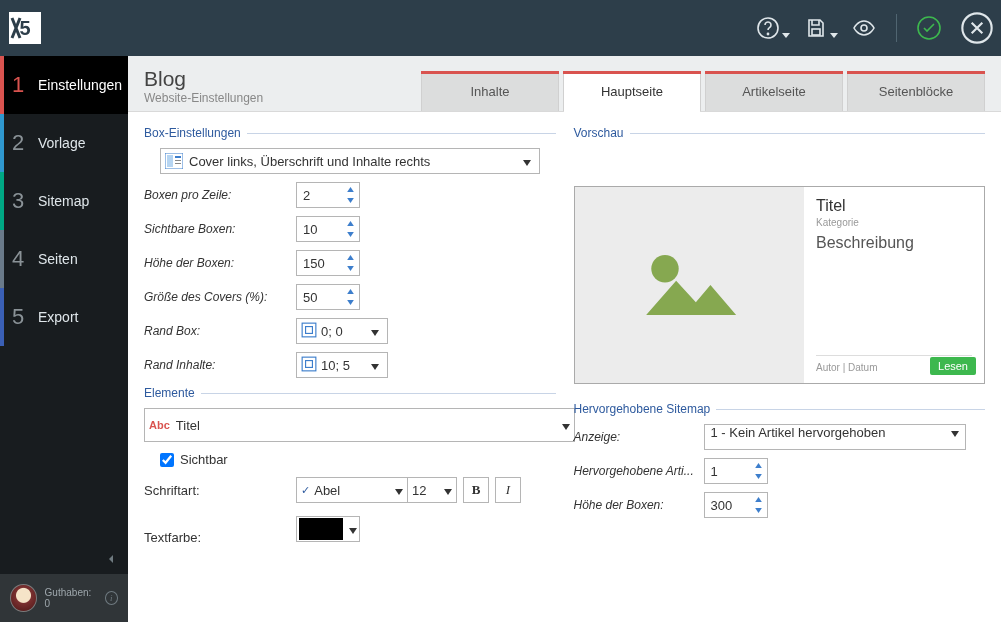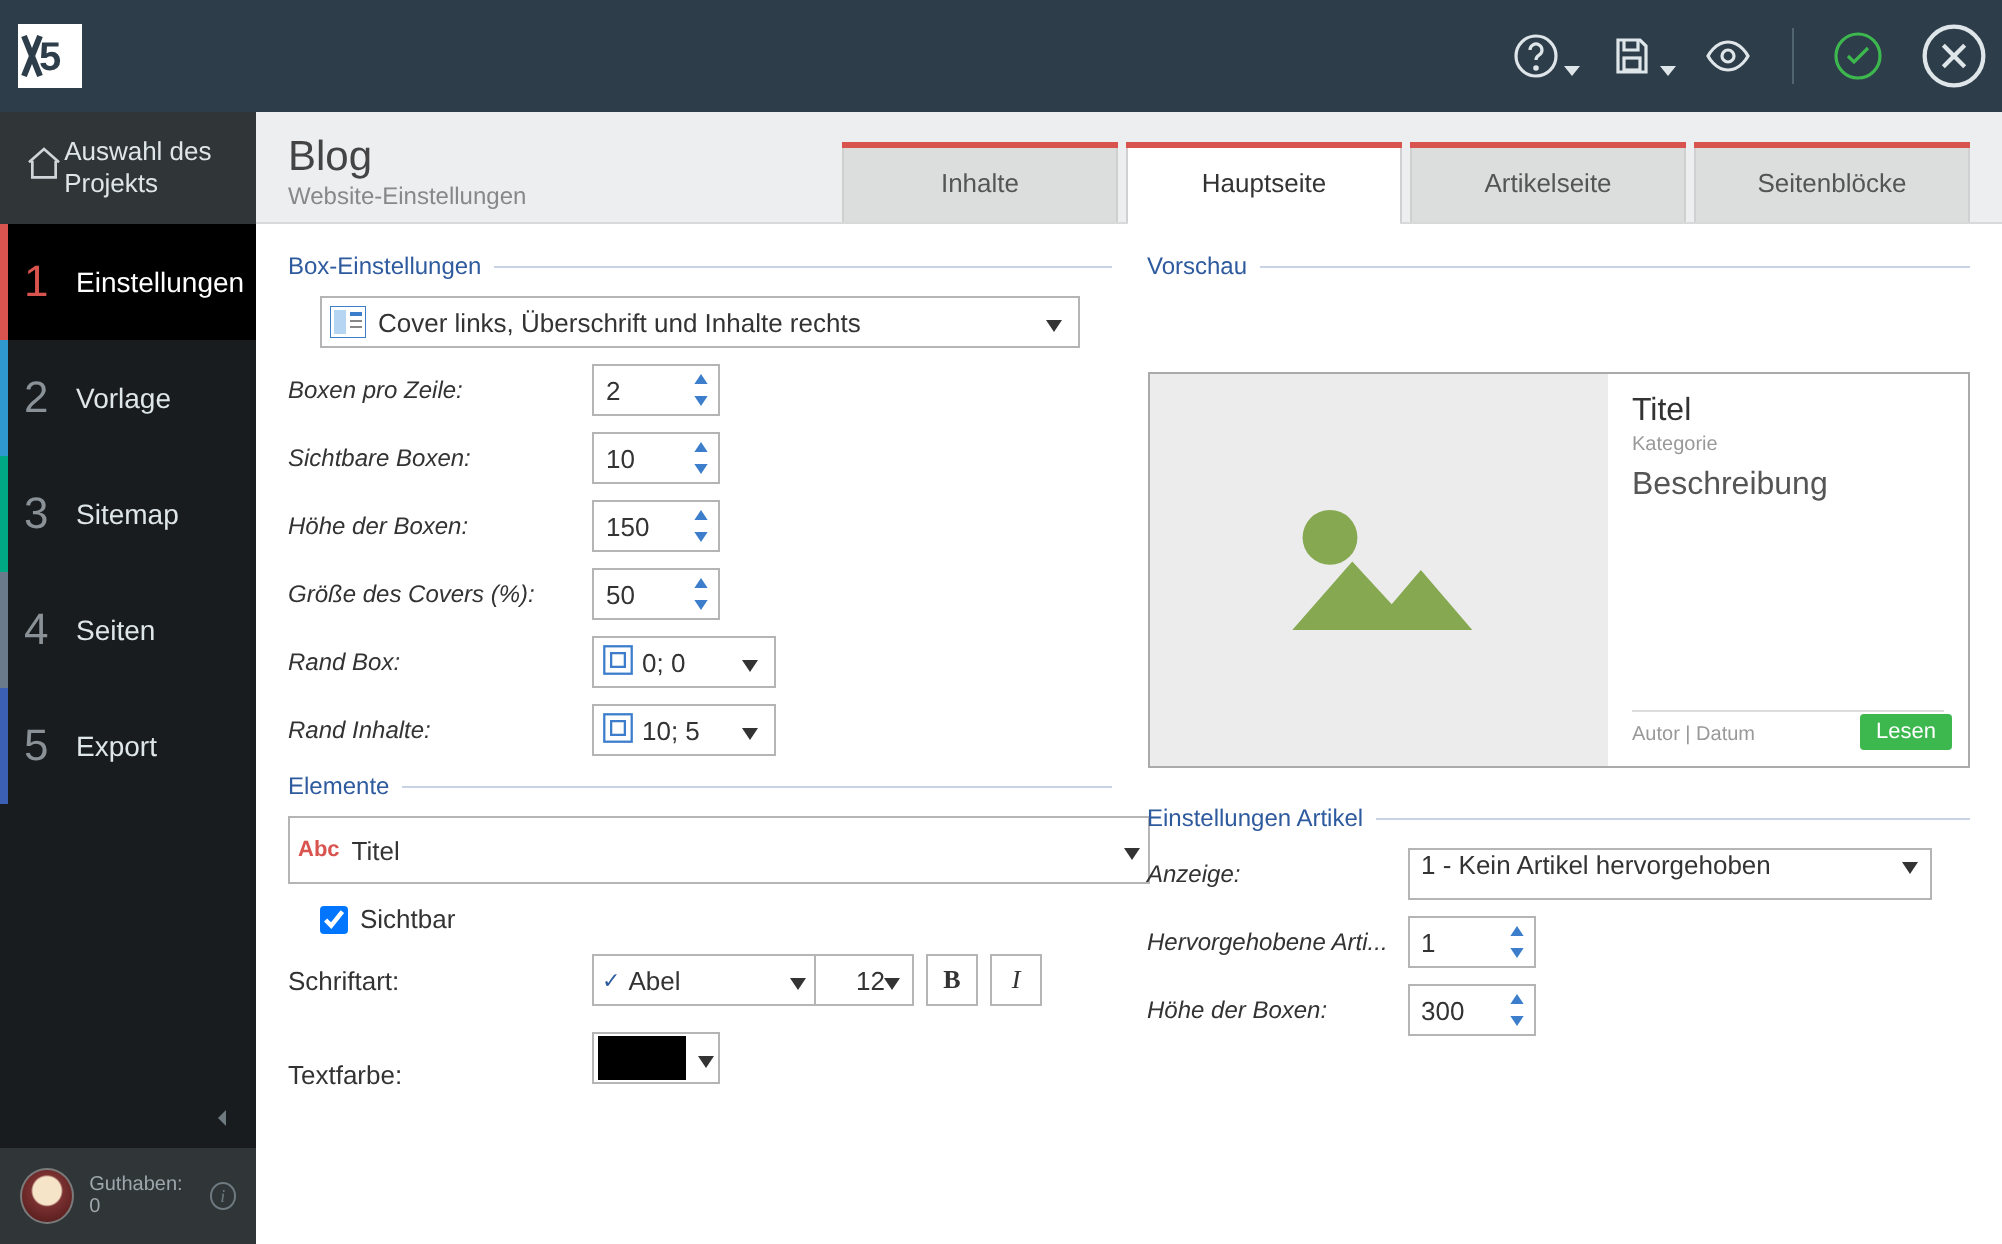--- a/index.html
+++ b/index.html
@@ -90,21 +90,21 @@
 .element-combo .txt{flex:1;}
 
 .chk { display:flex; align-items:center; gap:6px; margin:10px 0 10px 16px;}
 .chk input{width:14px;height:14px;}
 
 .font-row { display:flex; align-items:center; margin:10px 0;}
 .font-row .lbl{width:152px;}
 .font-combo{border:1px solid #b5b5b5; height:26px; width:112px; display:flex; align-items:center; padding:0 4px;}
 .font-combo .check{color:#2e5a9e; margin-right:4px; font-size:11px;}
 .font-combo .txt{flex:1;}
-.size-combo{border:1px solid #b5b5b5; height:26px; width:50px; display:flex; align-items:center; padding:0 20px; margin-left:-1px;}
+.size-combo{border:1px solid #b5b5b5; height:26px; width:50px; display:flex; align-items:center; padding:0 4px; margin-left:-1px;}
 .size-combo .txt{flex:1;}
 .fmt-btn{width:26px; height:26px; border:1px solid #b5b5b5; margin-left:6px; display:flex; align-items:center; justify-content:center; font-family:Georgia,serif; cursor:pointer;}
 .fmt-btn.b{font-weight:bold;}
 .fmt-btn.i{font-style:italic;}
 
 .color-row{display:flex;align-items:center;margin:10px 0;}
 .color-row .lbl{width:152px;margin-top:17px;}
 .color-swatch{width:44px;height:22px;background:#000;}
 .color-dd{border:1px solid #b5b5b5;height:26px;width:64px;display:flex;align-items:center;padding:2px;}
 .color-dd .arr{width:14px;text-align:center;}
@@ -169,27 +169,20 @@
     <svg viewBox="0 0 24 24">
         <circle cx="12" cy="12" r="11"></circle>
         <path d="M8 8l8 8M16 8l-8 8"></path>
       </svg>
   </div>
 </div>
 
 <div class="body">
 
   <div class="sidebar">
-    <div class="nav-item home">
-      <div class="home-icon"><svg viewBox="0 0 24 24">
-            <path d="M3 11l9-8 9 8"></path>
-            <path d="M5 10v10h14V10"></path>
-          </svg></div>
-      <div class="label">Auswahl des Projekts</div>
-    </div>
     <div class="nav-item active step1">
       <div class="stripe"></div>
       <div class="num">1</div>
       <div class="label">Einstellungen</div>
     </div>
     <div class="nav-item step2">
       <div class="stripe"></div>
       <div class="num">2</div>
       <div class="label">Vorlage</div>
     </div>
@@ -424,21 +417,21 @@
           <div class="preview-meta">
             <div class="pv-title">Titel</div>
             <div class="pv-cat">Kategorie</div>
             <div class="pv-desc">Beschreibung</div>
             <div class="pv-divider"></div>
             <div class="pv-author">Autor | Datum</div>
             <div class="pv-btn">Lesen</div>
           </div>
         </div>
 
-        <div class="group-label">Einstellungen Artikel</div>
+        <div class="group-label">Hervorgehobene Sitemap</div>
 
         <div class="form-row">
           <div class="lbl" style="width:130px;">Anzeige:</div>
           <div class="dd-wide">
             <span class="txt">1 - Kein Artikel hervorgehoben</span>
             <span class="arr"><svg viewBox="0 0 8 6">
                   <path d="M0 0h8L4 6z"></path>
                 </svg></span>
           </div>
         </div>

